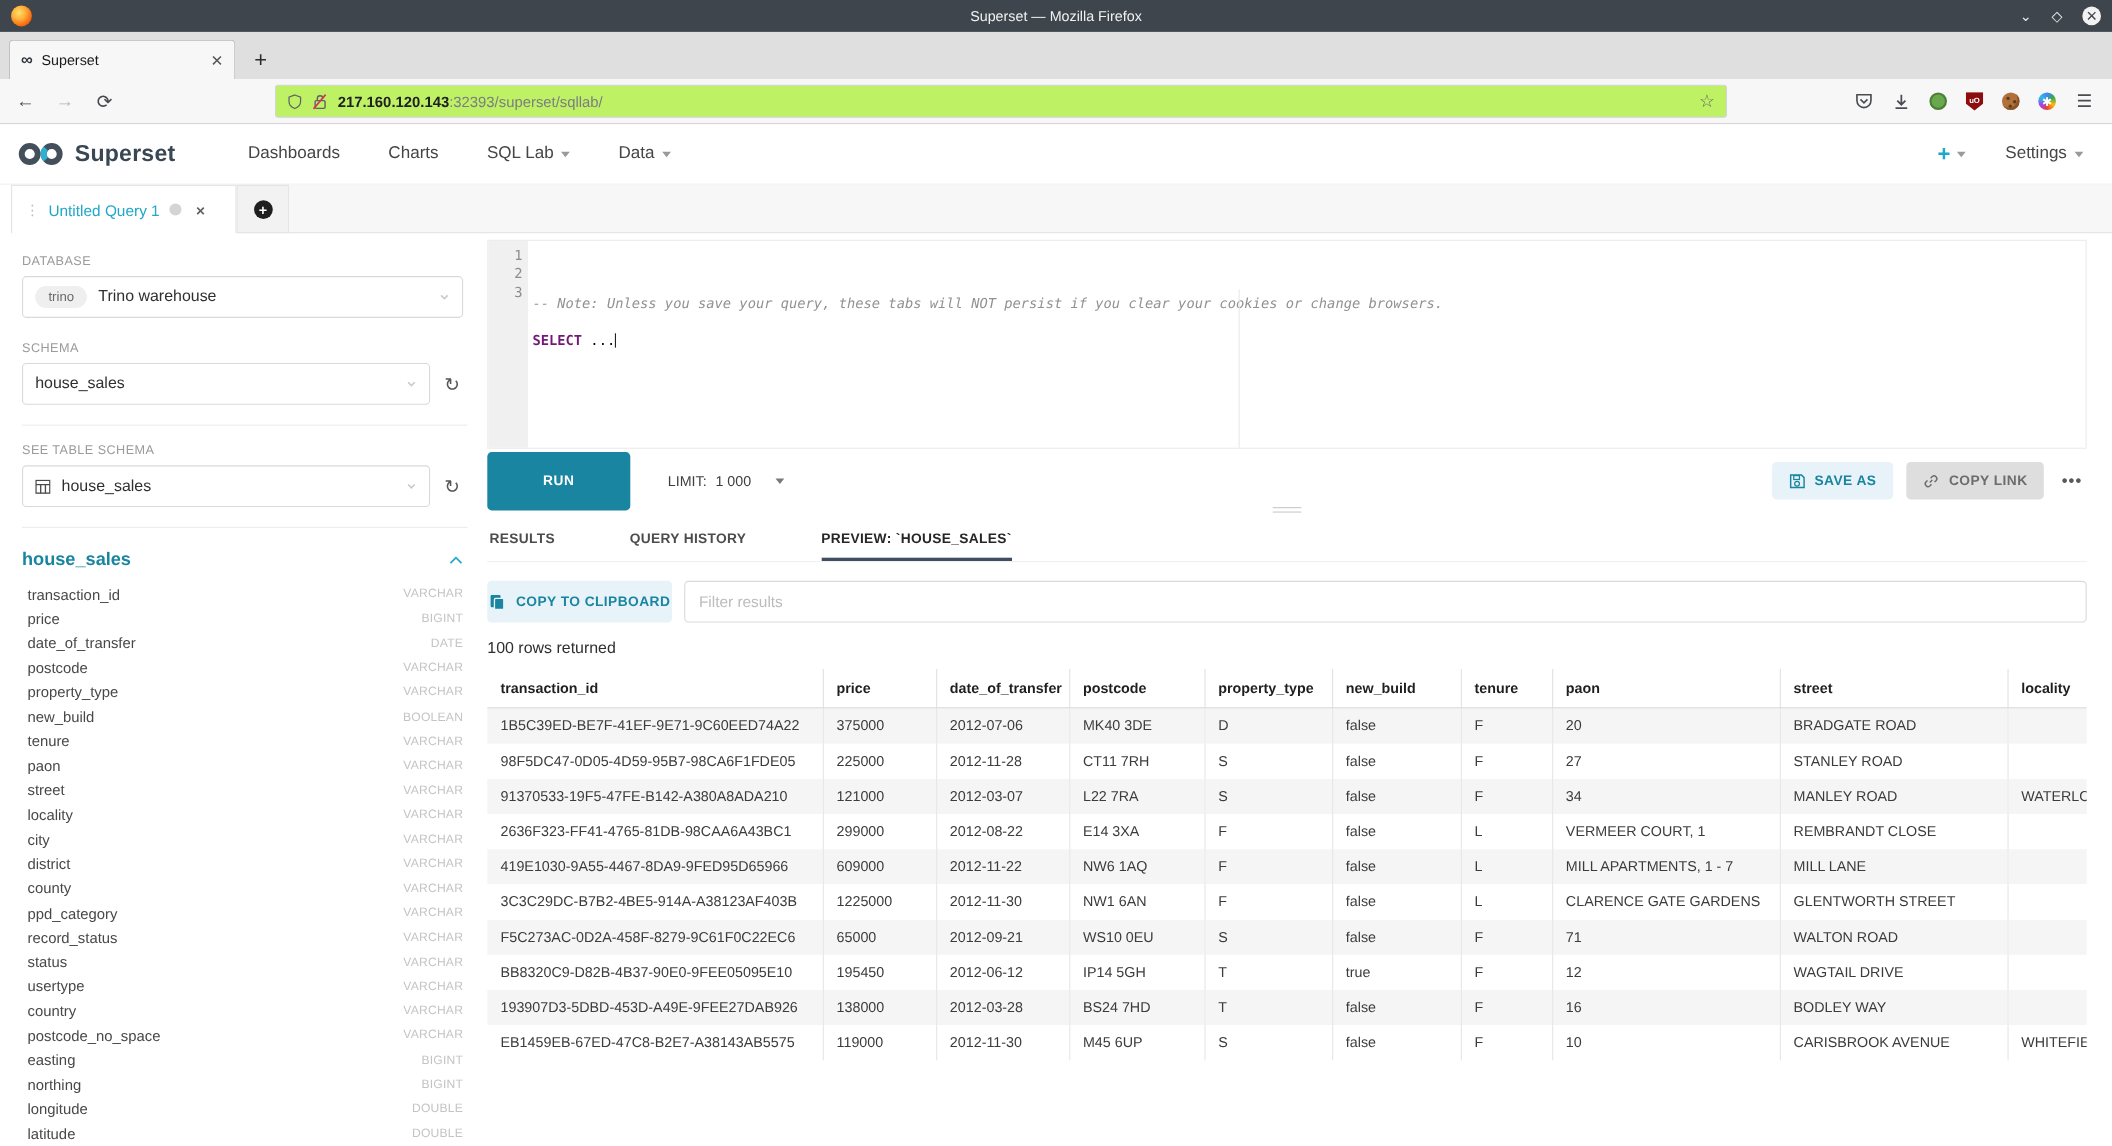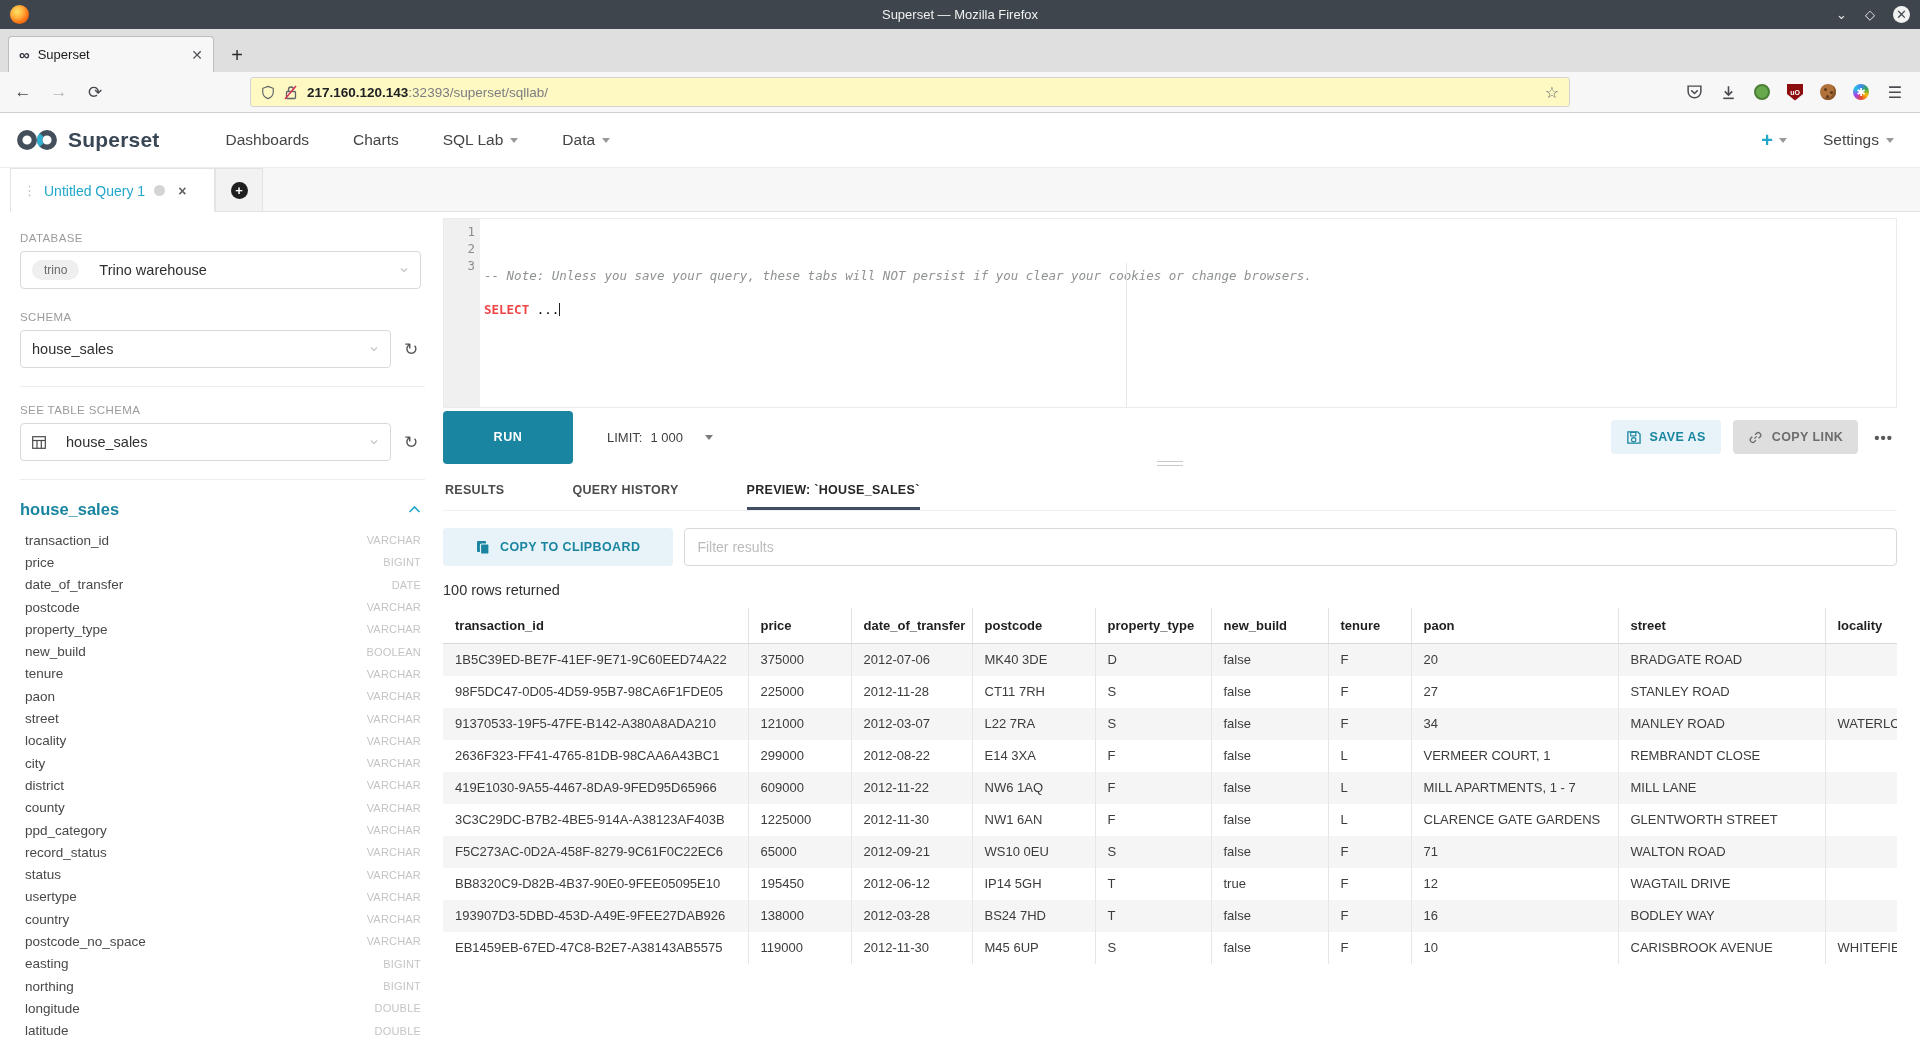--- a/index.html
+++ b/index.html
@@ -23,21 +23,21 @@
   .btab .inf { font-weight:bold; font-size:15px; color:#30343c; line-height:1; }
   .btab .sp { flex:1; }
   .btab-close { color:#55565a; font-size:14px; }
   .newtab { width:34px; height:34px; display:flex; align-items:center; justify-content:center;
     font-size:20px; color:#2b2b2e; margin-left:6px; }
 
   .urlbar { height:41px; background:#f7f7f8; border-bottom:1px solid #cfcfd1; display:flex;
     align-items:center; padding:0 12px; gap:14px; }
   .navbtn { font-size:17px; color:#47484c; width:22px; text-align:center; }
   .navbtn.dis { color:#b6b7ba; }
-  .urlfield { flex:1; max-width:1320px; height:30px; background:#fef9c3; border:1px solid #d4d4d6;
+  .urlfield { flex:1; max-width:1320px; height:30px; background:#bef264; border:1px solid #d4d4d6;
     border-radius:3px; display:flex; align-items:center; padding:0 10px; gap:9px; margin-left:130px; }
   .urltext { font-size:13.5px; color:#202124; flex:1; }
   .urltext .dim { color:#7b7d82; }
   .lockwrap { position:relative; width:14px; height:15px; }
   .lockwrap svg { display:block; }
   .ext-icons { display:flex; align-items:center; gap:17px; margin-left:auto; padding-right:4px; }
   .xi { width:18px; height:18px; display:flex; align-items:center; justify-content:center;
     font-size:14px; color:#4a4c50; }
   .xi-circle-green { width:16px; height:16px; border-radius:50%; background:#67a94c; border:2px solid #4c7f36; }
   .xi-shield-red { width:16px; height:17px; background:#8c0d0d; color:#fff; font-size:7px; font-weight:bold;
@@ -80,21 +80,21 @@
     font-size:13px; font-weight:bold; display:flex; align-items:center; justify-content:center; line-height:1; }
   .qtabfill { flex:1; background:#f7f7f7; border-bottom:1px solid #e3e3e3; }
 
   .content { flex:1; display:flex; }
 
   
   .sidebar { flex:0 0 443px; padding:4px 22px 0 20px; overflow:hidden; }
   .slabel { font-size:11.5px; color:#9b9b9b; letter-spacing:.4px; margin-top:16px; margin-bottom:7px; }
   .selrow { display:flex; align-items:center; gap:10px; }
   .sel { flex:1; height:38px; border:1px solid #d9d9d9; border-radius:4px; background:#fff;
-    display:flex; align-items:center; padding:0 11px; gap:20px; font-size:14.5px; color:#2f2f2f; }
+    display:flex; align-items:center; padding:0 11px; gap:10px; font-size:14.5px; color:#2f2f2f; }
   .sel .chev { margin-left:auto; }
   .chevdown { width:10px; height:10px; }
   .pill { background:#efefef; border-radius:11px; padding:3px 12px; font-size:12px; color:#6a6a6a; }
   .refresh { font-size:17px; color:#565656; width:20px; text-align:center; }
   .sdivider { height:1px; background:#ededed; margin:18px -4px 0 0; }
   .tblheading { display:flex; align-items:center; margin-top:20px; }
   .tblheading .tname { color:#1985a0; font-size:16.5px; font-weight:bold; }
   .tblheading svg { margin-left:auto; }
   .collist { margin-top:10px; padding-left:5px; }
   .colrow { display:flex; align-items:center; height:22.3px; }
@@ -103,21 +103,21 @@
 
   
   .main { flex:1; display:flex; flex-direction:column; padding-right:23px; }
   .editor { margin-top:6px; height:190px; border:1px solid #ebebeb; display:flex; position:relative;
     font-family:"DejaVu Sans Mono", monospace; font-size:12.5px; background:#fff; }
   .gutter { width:36px; background:#f0f0f0; color:#8d8d8d; text-align:right;
     padding:4px 5px 0 0; line-height:17px; }
   .codearea { flex:1; padding:4px 0 0 4px; line-height:17px; position:relative;margin-top:44px; }
   .printmargin { position:absolute; left:646px; top:0; bottom:0; width:1px; background:#e8e8e8; }
   .comment { color:#8f9390; font-style:italic; white-space:pre; }
-  .kw { font-weight:bold; color:#ef4444; }
+  .kw { font-weight:bold; color:#701a75; }
   .cursor { display:inline-block; width:1px; height:13px; background:#222; vertical-align:-2px; }
 
   .etoolbar { margin-top:9px; height:40px; display:flex; align-items:center; }
   .runbtn { width:130px; height:53px; background:#1985a0; color:#fff; border:none; border-radius:4px;
     font-size:12.5px; font-weight:bold; letter-spacing:.6px; font-family:inherit; }
   .limit { margin-left:34px; display:flex; align-items:center; gap:8px; font-size:13px; color:#3f3f3f; }
   .limit b { font-weight:normal; }
   .limit .caret { margin-left:14px; border-top-color:#7a7a7a; }
   .etool-right { margin-left:auto; display:flex; align-items:center; gap:12px; }
   .btn-light { height:34px; border:none; border-radius:4px; display:flex; align-items:center; gap:9px;
@@ -133,21 +133,21 @@
 
   .stabs { height:41px; display:flex; align-items:flex-end; gap:68px; border-bottom:1px solid #f0f0f0;
     padding-left:2px; }
   .stab { font-size:12.5px; font-weight:bold; letter-spacing:.3px; color:#4c4c4c;
     padding-bottom:13px; position:relative; }
   .stab.active { color:#262626; }
   .stab.active::after { content:""; position:absolute; left:0; right:0; bottom:0; height:3px; background:#404d63; }
 
   .actions { margin-top:17px; display:flex; align-items:center; }
   .copyclip { height:38px; background:#e7f3f8; color:#1985a0; border:none; border-radius:4px;
-    display:flex; align-items:center; gap:10px; padding:0 33px; font-size:12.5px; font-weight:bold;
+    display:flex; align-items:center; gap:10px; padding:0 2px; font-size:12.5px; font-weight:bold;
     letter-spacing:.4px; font-family:inherit; }
   .filter { flex:1; height:38px; margin-left:11px; border:1px solid #d9d9d9; border-radius:4px;
     padding:0 12px; font-size:14px; color:#333; font-family:inherit; }
   .filter::placeholder { color:#bcbcbc; }
   .rowsret { margin-top:16px; font-size:14.5px; color:#2f2f2f; }
 
   table.results { margin-top:10px; border-collapse:collapse; table-layout:fixed; width:100%; }
   table.results th { font-size:13px; font-weight:bold; color:#1f1f1f; text-align:left;
     padding:10px 12px; border-right:1px solid #e2e2e2; border-bottom:1px solid #d8d8d8; background:#fff;
     overflow:hidden; white-space:nowrap; }

